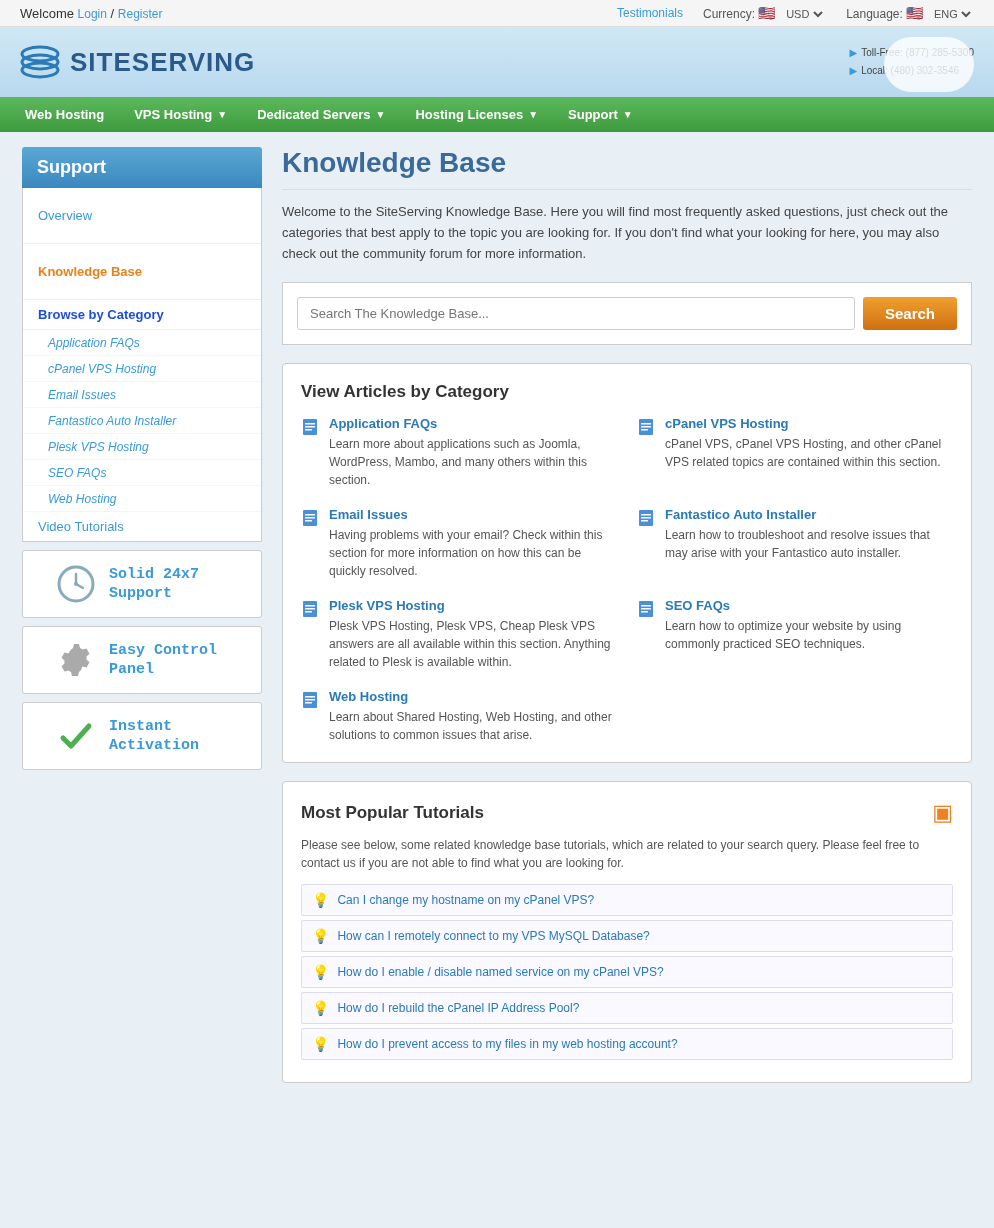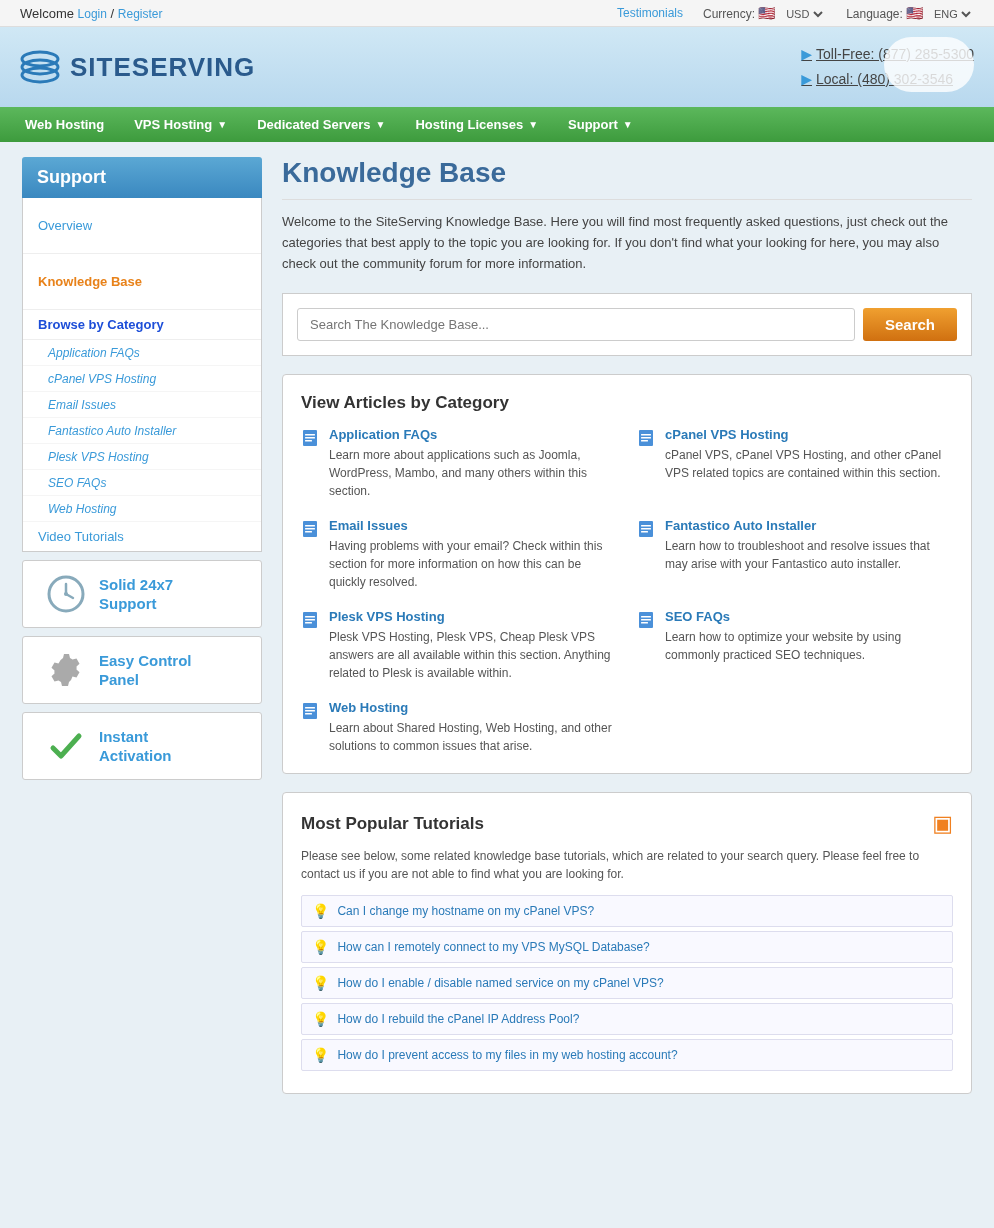--- a/index.html
+++ b/index.html
@@ -11,21 +11,21 @@
     .top-bar-right { display: flex; gap: 20px; align-items: center; font-size: 12px; }
     .top-bar-right span { color: #555; }
     .top-bar-right select { font-size: 11px; border: none; background: transparent; color: #555; }
     .flag { font-size: 14px; margin-right: 3px; }
 
     
     .header { background: linear-gradient(180deg, #d0e8f5 0%, #b8d8ee 100%); padding: 15px 20px; display: flex; align-items: center; justify-content: space-between; position: relative; }
     .logo-area { display: flex; align-items: center; gap: 10px; }
     .logo-icon { width: 40px; height: 40px; position: relative; }
     .logo-text { font-size: 26px; font-weight: bold; color: #2a5a8c; letter-spacing: 1px; }
-    .contact-info { font-size: 14px; color: #444; line-height: 1.8; text-decoration: underline; }
+    .contact-info { font-size: 10px; color: #444; line-height: 1.8; }
     .contact-info .arrow { color: #3a9ad9; margin-right: 4px; }
     .cloud-deco { width: 90px; height: 55px; background: white; border-radius: 30px; position: absolute; right: 20px; top: 10px; opacity: 0.8; }
 
     
     .nav { background: linear-gradient(180deg, #5cb85c 0%, #3d9b3d 100%); padding: 0 10px; display: flex; align-items: center; }
     .nav-item { color: white; padding: 10px 15px; font-size: 13px; font-weight: bold; cursor: pointer; display: flex; align-items: center; gap: 5px; text-decoration: none; white-space: nowrap; }
     .nav-item .caret { font-size: 10px; }
 
     
     .main-container { display: flex; gap: 0; padding: 15px 15px; max-width: 980px; margin: 0 auto; }
@@ -37,21 +37,21 @@
     .sidebar-item { padding: 20px 15px; border-bottom: 1px solid #eee; }
     .sidebar-item a { color: #3a9ad9; text-decoration: none; font-size: 13px; }
     .sidebar-item.active a { color: #e8821a; font-weight: bold; }
     .sidebar-section-title { padding: 7px 15px; font-weight: bold; color: #1d4ed8; font-size: 13px; border-bottom: 1px solid #eee; }
     .sidebar-sub-item { padding: 5px 15px 5px 25px; border-bottom: 1px solid #f5f5f5; }
     .sidebar-sub-item a { color: #3a9ad9; text-decoration: none; font-style: italic; font-size: 12px; }
     .sidebar-video { padding: 7px 15px; }
     .sidebar-video a { color: #3a9ad9; text-decoration: none; font-size: 13px; }
 
     
-    .promo-box { background: white; border: 1px solid #ccc; margin-top: 8px; padding: 12px 22px; display: flex; align-items: center; gap: 12px; border-radius: 3px; }
+    .promo-box { background: white; border: 1px solid #ccc; margin-top: 8px; padding: 12px 32px; display: flex; align-items: center; gap: 12px; border-radius: 3px; font-family: Liberation Mono, monospace; }
     .promo-icon { width: 42px; height: 42px; flex-shrink: 0; display: flex; align-items: center; justify-content: center; }
     .promo-text { color: #3a9ad9; font-weight: bold; font-size: 15px; line-height: 1.3; }
     
     .gear-icon svg { width: 36px; height: 36px; }
     
     .check-icon svg { width: 36px; height: 36px; }
 
     
     .content { flex: 1; padding-left: 20px; }
     .page-title { font-size: 28px; font-weight: bold; color: #3a6a9a; margin-bottom: 12px; border-bottom: 1px solid #ddd; padding-bottom: 10px; }

